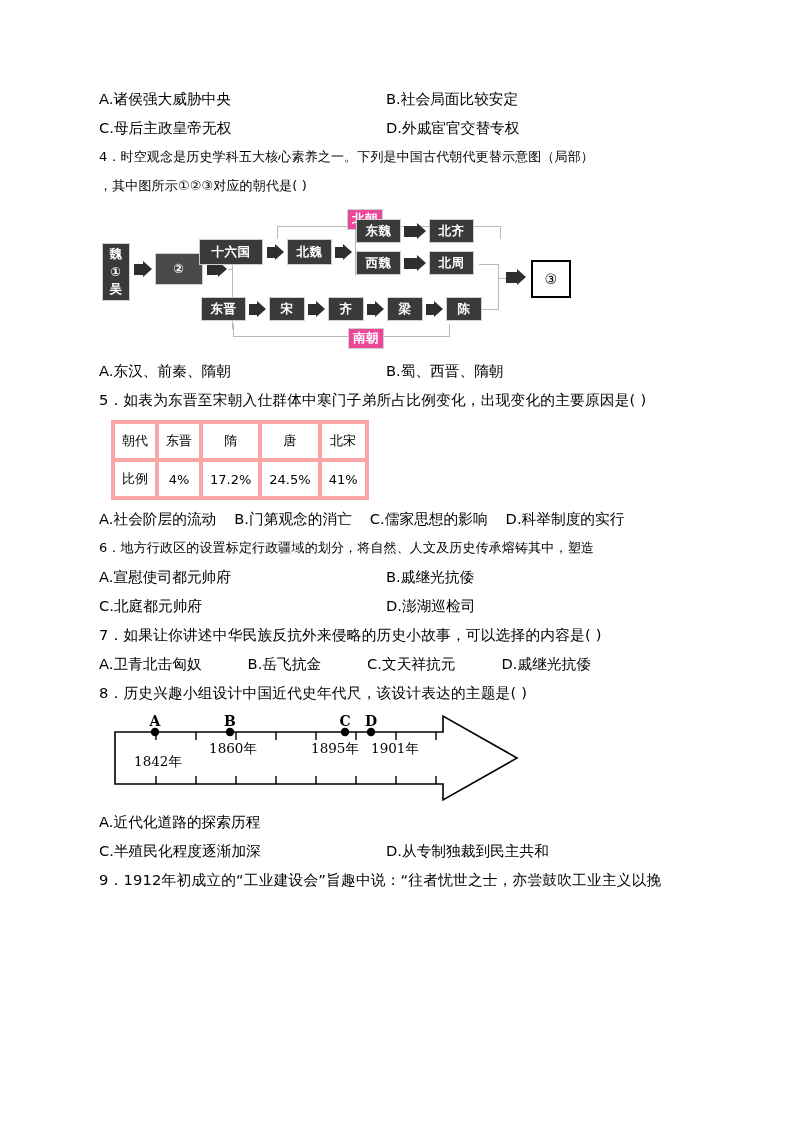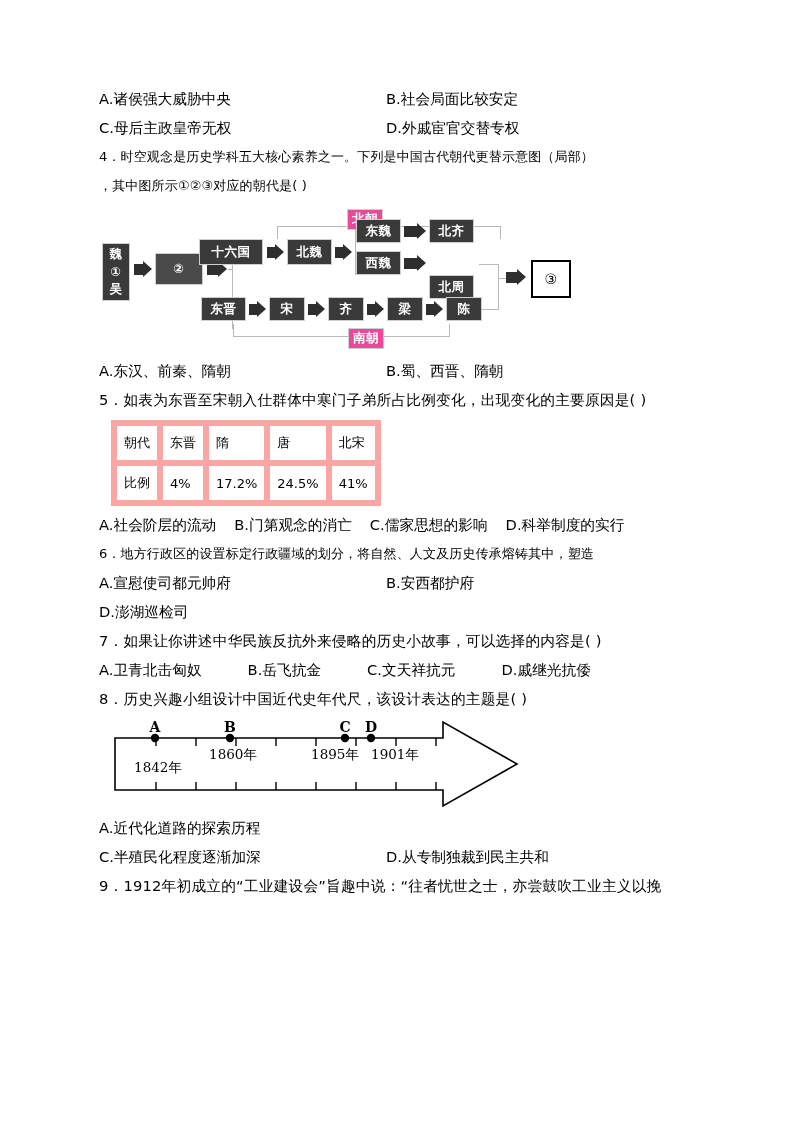--- a/index.html
+++ b/index.html
@@ -144,21 +144,22 @@
     background: #b9b9b9;
   }
 
   
   .tbl-wrap { margin: 6px 0 4px 12px; }
   table.data {
     border-collapse: collapse;
     font-size: 13px;
   }
   table.data td {
-    border: 6px solid #fca5a5;
+    border: 4px solid #fca5a5;
+    text-align: center;
     vertical-align: middle;
     padding: 4px 7px;
     height: 26px;
     white-space: nowrap;
     font-family: "DejaVu Sans", "Liberation Sans", sans-serif;
   }
   table.data td.hd { font-weight: normal; }
 
   
   .timeline {
@@ -234,21 +235,21 @@
       <div class="darrow" style="left:236px; top:43px; width:9px;"></div>
 
       <div class="connector" style="left:256px; top:25px; width:1px; height:46px;"></div>
 
       <div class="dbox" style="left:258px; top:16px; width:43px; height:22px;">东魏</div>
       <div class="darrow" style="left:305px; top:22px; width:14px;"></div>
       <div class="dbox" style="left:331px; top:16px; width:43px; height:22px;">北齐</div>
 
       <div class="dbox" style="left:258px; top:48px; width:43px; height:22px;">西魏</div>
       <div class="darrow" style="left:305px; top:54px; width:14px;"></div>
-      <div class="dbox" style="left:331px; top:48px; width:43px; height:22px;margin-top:24px;">北周</div>
+      <div class="dbox" style="left:331px; top:48px; width:43px; height:22px;">北周</div>
 
       <div class="dbox" style="left:103px; top:94px; width:43px; height:22px;">东晋</div>
       <div class="darrow" style="left:150px; top:100px; width:9px;"></div>
       <div class="dbox" style="left:171px; top:94px; width:34px; height:22px;">宋</div>
       <div class="darrow" style="left:209px; top:100px; width:9px;"></div>
       <div class="dbox" style="left:230px; top:94px; width:34px; height:22px;">齐</div>
       <div class="darrow" style="left:268px; top:100px; width:9px;"></div>
       <div class="dbox" style="left:289px; top:94px; width:34px; height:22px;">梁</div>
       <div class="darrow" style="left:327px; top:100px; width:9px;"></div>
       <div class="dbox" style="left:348px; top:94px; width:34px; height:22px;">陈</div>
@@ -295,23 +296,24 @@
       <span class="oc">B.门第观念的消亡</span>
       <span class="oc">C.儒家思想的影响</span>
       <span class="oc">D.科举制度的实行</span>
     </div>
 
     <div class="qbody">
       <div>6．地方行政区的设置标定行政疆域的划分，将自然、人文及历史传承熔铸其中，塑造</div>
     </div>
     <div class="opt2">
       <span class="c1">A.宣慰使司都元帅府</span>
-      <span class="c2">B.安西都护府</span>
-    </div>
-    <div class="opt2">
+      <span class="c2">B.戚继光抗倭</span>
+    </div>
+    <div class="opt2">
+      <span class="c1">C.北庭都元帅府</span>
       <span class="c2">D.澎湖巡检司</span>
     </div>
 
     <div class="qline">7．如果让你讲述中华民族反抗外来侵略的历史小故事，可以选择的内容是( )</div>
     <div class="opt4 wide">
       <span class="oc">A.卫青北击匈奴</span>
       <span class="oc">B.岳飞抗金</span>
       <span class="oc">C.文天祥抗元</span>
       <span class="oc">D.戚继光抗倭</span>
     </div>

